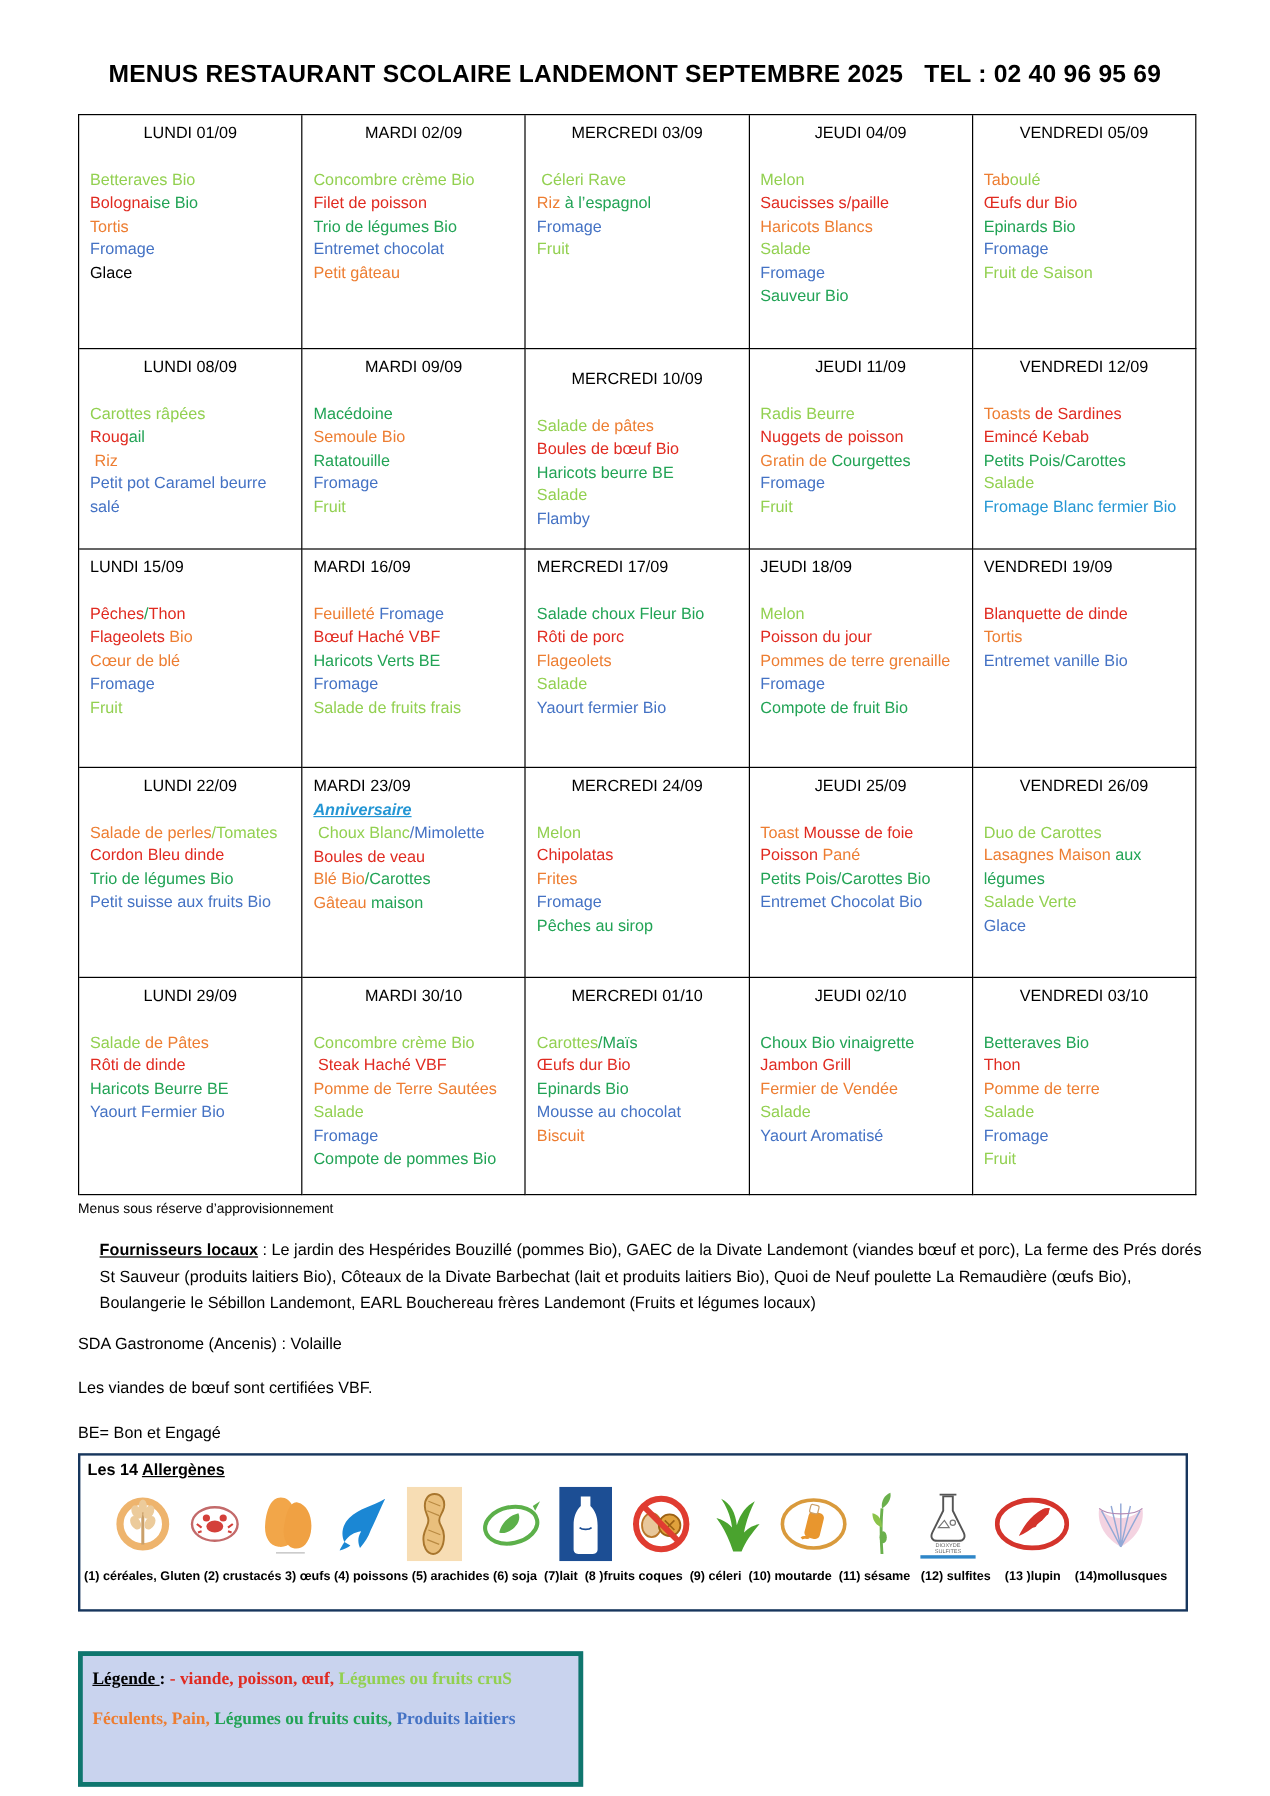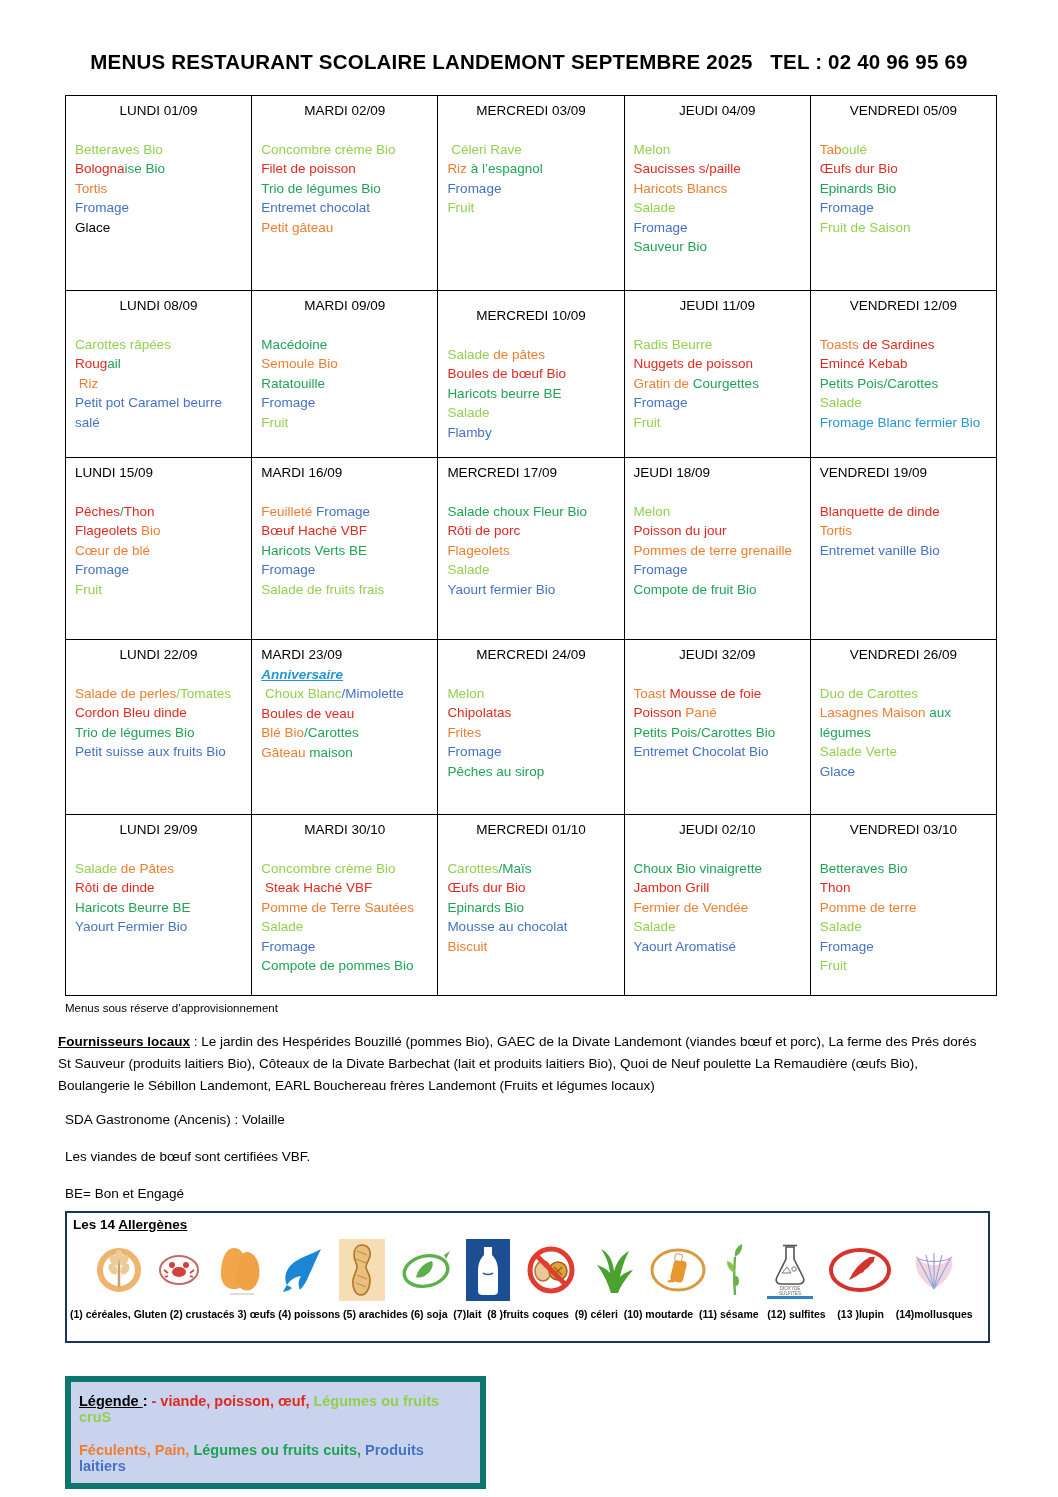--- a/index.html
+++ b/index.html
@@ -23,38 +23,38 @@
   .day-header.tight{margin-bottom:0;}
   .menu-item{white-space:pre-wrap;}
 
   
   .c-red{color:var(--c-red);} .c-or{color:var(--c-or);} .c-lg{color:var(--c-lg);}
   .c-gr{color:var(--c-gr);} .c-bl{color:var(--c-bl);} .c-lb{color:var(--c-lb);} .c-bk{color:var(--c-bk);}
   .annv{font-style:italic;font-weight:bold;text-decoration:underline;}
 
   .note{position:absolute;top:1002px;left:65px;font-size:11.5px;}
 
-  .suppliers{position:absolute;top:1031px;left:58px;width:932px;font-size:13.5px;line-height:22px;}
+  .suppliers{position:absolute;top:1031px;left:83px;width:932px;font-size:13.5px;line-height:22px;}
   .und{text-decoration:underline;}
   .lead{font-weight:bold;}
   .sda{position:absolute;top:1112px;left:65px;font-size:13.5px;}
   .vbf{position:absolute;top:1149px;left:65px;font-size:13.5px;}
   .be{position:absolute;top:1186px;left:65px;font-size:13.5px;}
 
   
   .allergens{position:absolute;top:1211px;left:65px;width:925px;height:132px;box-sizing:border-box;
     border:2px solid #17365d;background:#fff;}
   .al-title{font-size:13.5px;font-weight:bold;padding:4px 0 0 6px;}
   .al-icons{display:flex;align-items:center;justify-content:space-between;height:76px;padding:0 26px 0 28px;}
   .al-icon{display:inline-flex;align-items:center;justify-content:center;}
   .al-caption{font-size:10.5px;font-weight:bold;white-space:pre;padding-left:3px;}
 
   
   .legend{position:absolute;top:1376px;left:65px;width:421px;height:113px;box-sizing:border-box;
-    border:6px solid #0f766e;background:#c9d3ee;padding:11px 10px 0 8px;}
+    border:4px solid #0f766e;background:#c9d3ee;padding:11px 10px 0 8px;font-family:Liberation Serif, serif;}
   .legend-line{font-size:14.5px;font-weight:bold;margin-bottom:17px;white-space:pre-wrap;}
   .lgd{color:#000;text-decoration:underline;}
 </style>
 </head>
 <body>
 
 <div class="page">
   <div class="doc-title">MENUS RESTAURANT SCOLAIRE LANDEMONT SEPTEMBRE 2025   TEL : 02 40 96 95 69</div>
 
   <div class="menu-table">
@@ -199,21 +199,21 @@
         </div>
         <div class="day-cell">
           <div class="day-header" style="text-align: center;">MERCREDI 24/09</div>
           <div class="menu-item"><span class="c-lg">Melon</span></div>
           <div class="menu-item"><span class="c-red">Chipolatas</span></div>
           <div class="menu-item"><span class="c-or">Frites</span></div>
           <div class="menu-item"><span class="c-bl">Fromage</span></div>
           <div class="menu-item"><span class="c-gr">Pêches au sirop</span></div>
         </div>
         <div class="day-cell">
-          <div class="day-header" style="text-align: center;">JEUDI 32/09</div>
+          <div class="day-header" style="text-align: center;">JEUDI 25/09</div>
           <div class="menu-item"><span class="c-or">Toast </span><span class="c-red">Mousse de foie</span></div>
           <div class="menu-item"><span class="c-red">Poisson</span><span class="c-or"> Pané</span></div>
           <div class="menu-item"><span class="c-gr">Petits Pois/Carottes Bio</span></div>
           <div class="menu-item"><span class="c-bl">Entremet Chocolat Bio</span></div>
         </div>
         <div class="day-cell">
           <div class="day-header" style="text-align: center;">VENDREDI 26/09</div>
           <div class="menu-item"><span class="c-lg">Duo de Carottes</span></div>
           <div class="menu-item"><span class="c-or">Lasagnes Maison</span><span class="c-gr"> aux légumes</span></div>
           <div class="menu-item"><span class="c-lg">Salade Verte</span></div>

